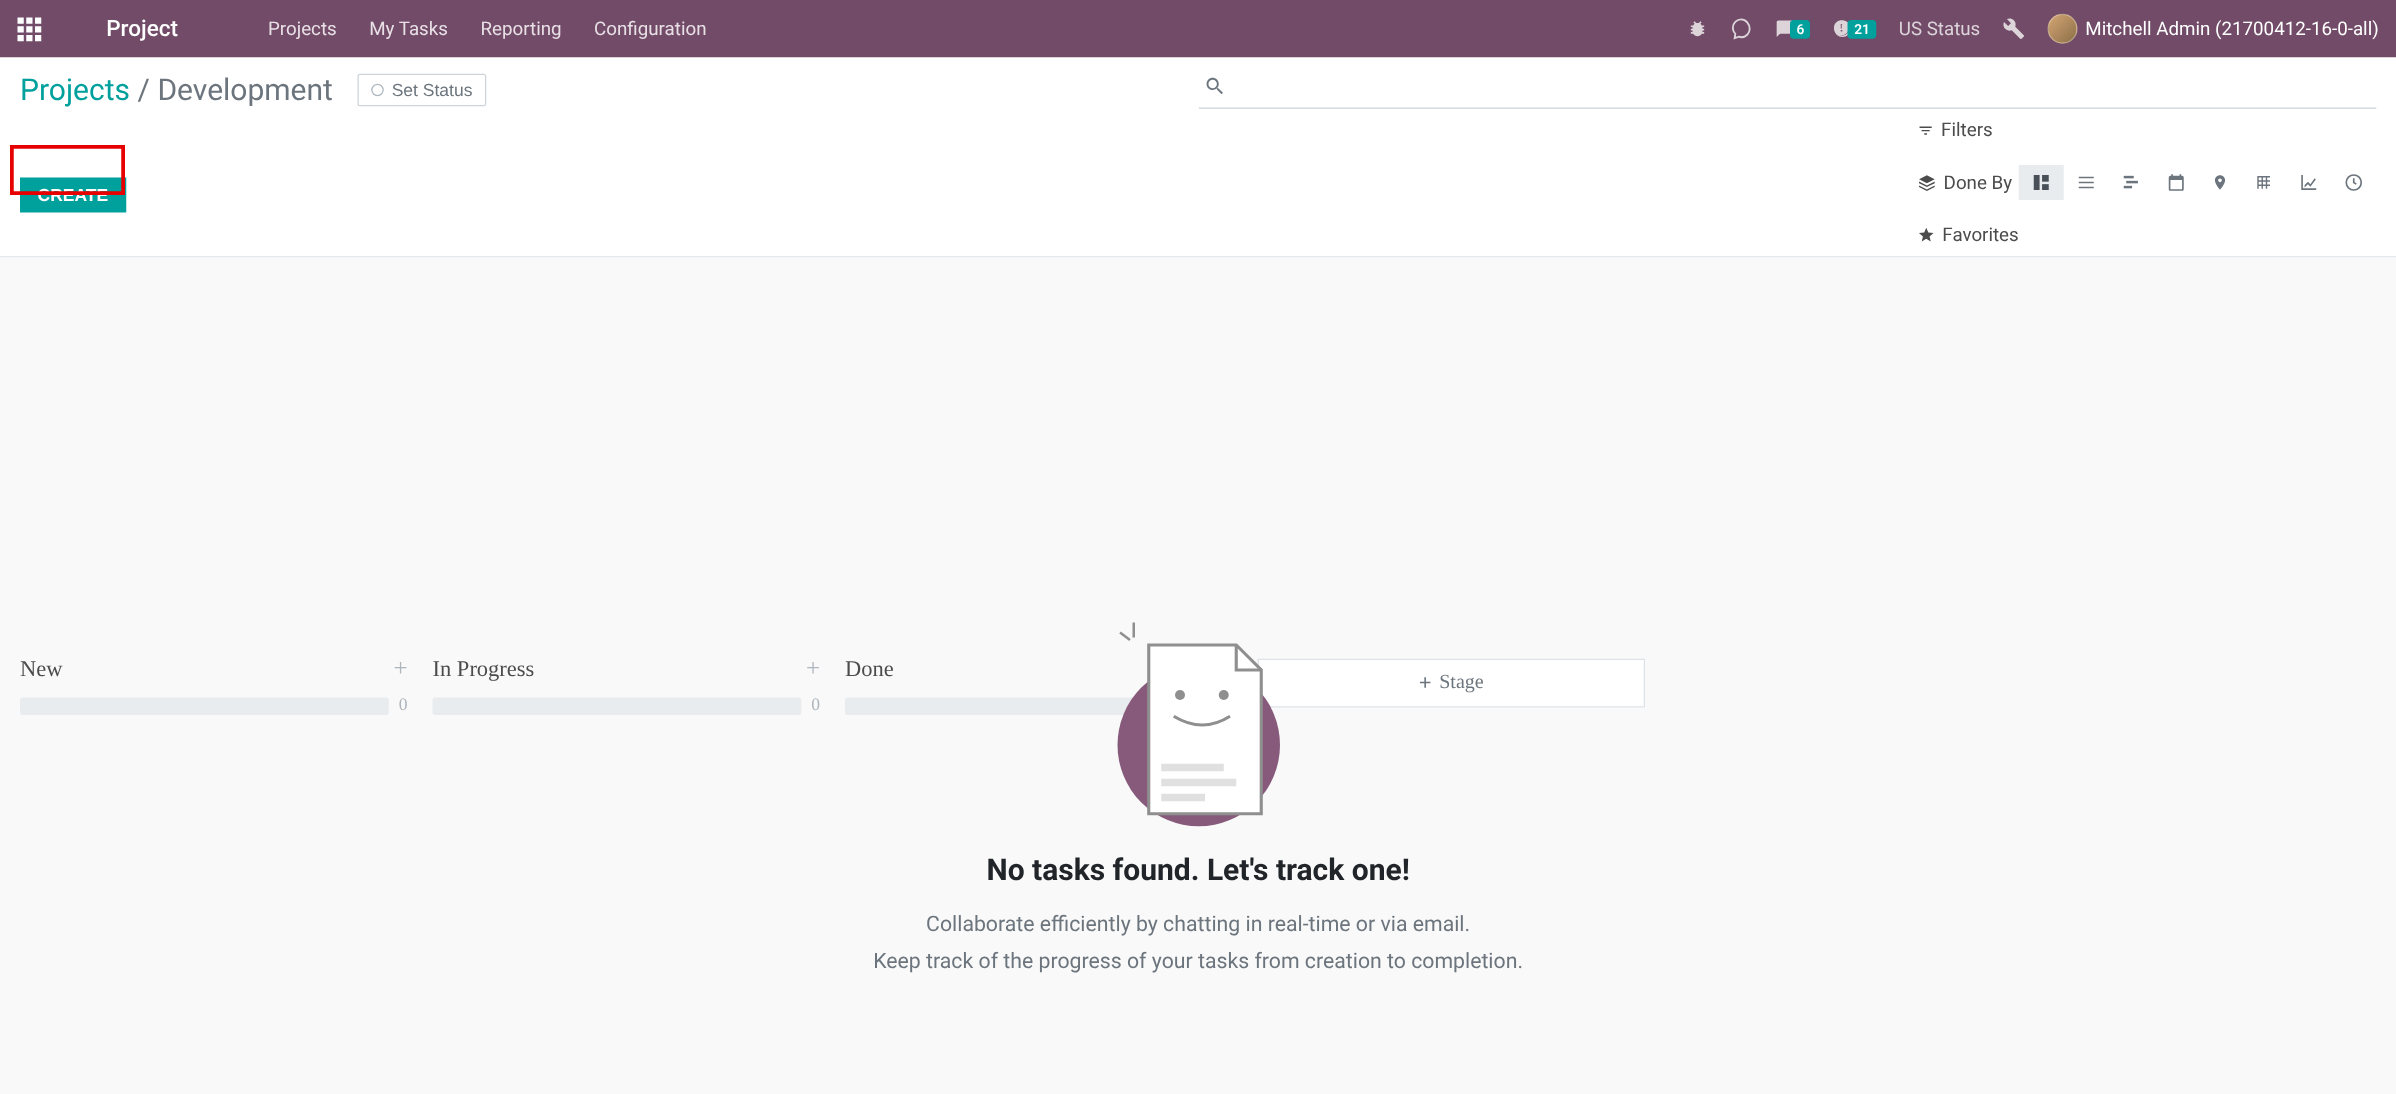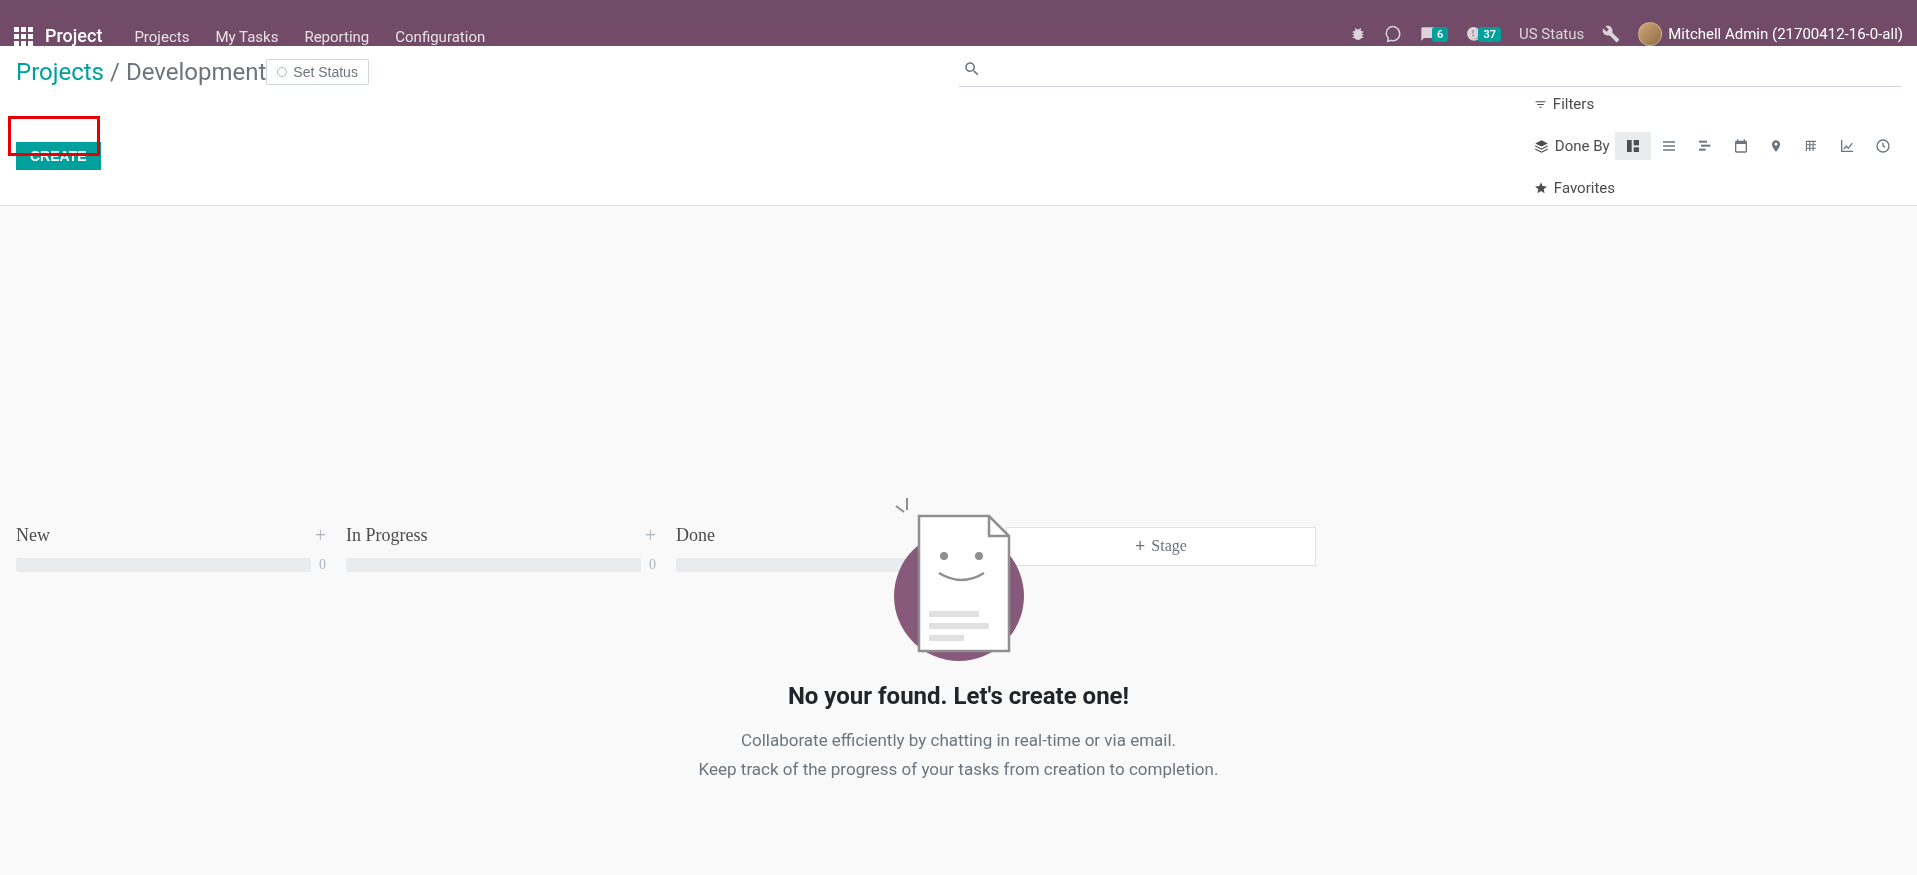--- a/index.html
+++ b/index.html
@@ -3,24 +3,25 @@
 <meta charset="utf-8">
 <style>
 * { box-sizing: border-box; margin: 0; padding: 0; }
 body { font-family: -apple-system, BlinkMacSystemFont, "Segoe UI", Roboto, "Helvetica Neue", Arial, sans-serif; background: #fff; color: #4c4c4c; }
 
 
 .navbar {
   background: #714B67;
   height: 46px;
   display: flex;
-  align-items: flex-end;
+  align-items: center;
   padding: 0 14px;
   color: #fff;
   font-size: 15px;
+  gap: 40px;
 }
 .navbar .apps-grid { display: grid; grid-template-columns: repeat(3, 5px); grid-template-rows: repeat(3, 5px); gap: 2px; margin-right: 12px; cursor: pointer; }
 .navbar .apps-grid span { background: #fff; width: 5px; height: 5px; }
 .navbar .brand { font-size: 18px; font-weight: 500; margin-right: 32px; }
 .navbar .nav-menu { display: flex; gap: 26px; }
 .navbar .nav-menu a { color: #e9e0e6; text-decoration: none; cursor: pointer; }
 .navbar .spacer { flex: 1; }
 .navbar .right { display: flex; align-items: center; gap: 18px; }
 .navbar .right .icon-btn { cursor: pointer; display: flex; align-items: center; color: #ddd4da; }
 .navbar .right svg { fill: #ddd4da; }
@@ -33,21 +34,21 @@
   background: #fff;
   border-bottom: 1px solid #dee2e6;
   padding: 10px 16px 8px 16px;
 }
 .cp-top { display: flex; align-items: center; }
 .cp-top .left { display: flex; align-items: center; flex: 1; }
 .breadcrumb { font-size: 24px; display: flex; align-items: center; gap: 6px; }
 .breadcrumb .link { color: #00A09D; cursor: pointer; }
 .breadcrumb .sep { color: #6c757d; }
 .breadcrumb .current { color: #6c757d; }
-.status-btn { border: 1px solid #ced4da; background: #fff; padding: 4px 10px; font-size: 14px; color: #6c757d; cursor: pointer; display: flex; align-items: center; gap: 6px; border-radius: 2px;}
+.status-btn { margin-left: 20px; border: 1px solid #ced4da; background: #fff; padding: 4px 10px; font-size: 14px; color: #6c757d; cursor: pointer; display: flex; align-items: center; gap: 6px; border-radius: 2px;}
 .status-btn .circ { width: 10px; height: 10px; border: 1.5px solid #adb5bd; border-radius: 50%; }
 
 .cp-top .right { flex: 1; padding-left: 0; }
 .search-wrap { display: flex; align-items: center; border-bottom: 1px solid #ced4da; padding: 4px 0; }
 .search-wrap input { flex: 1; border: none; outline: none; font-size: 15px; color: #495057; background: transparent;}
 .search-wrap input::placeholder { color: #adb5bd; }
 .search-wrap .search-icon { color: #6c757d; cursor: pointer; padding: 0 4px; }
 
 .cp-bottom { display: flex; align-items: center; margin-top: 8px; }
 .cp-bottom .left { flex: 1; position: relative; }
@@ -124,21 +125,21 @@
           <path d="M20 2H4c-1.1 0-2 .9-2 2v18l4-4h14c1.1 0 2-.9 2-2V4c0-1.1-.9-2-2-2z"></path>
         </svg>
       <span class="badge">6</span>
     </div>
     <div class="icon-btn">
       <svg width="16" height="16" viewBox="0 0 24 24">
           <path d="M12 2C6.48 2 2 6.48 2 12s4.48 10 10 10 10-4.48 10-10S17.52 2 12 2zm1 15h-2v-2h2v2zm0-4h-2V7h2v6z" transform="scale(0.9)"></path>
           <circle cx="12" cy="12" r="9" fill="none" stroke="#ddd4da" stroke-width="2"></circle>
           <path d="M12 7v5l3 2" stroke="#ddd4da" stroke-width="2" fill="none"></path>
         </svg>
-      <span class="badge">37</span>
+      <span class="badge">21</span>
     </div>
     <div class="icon-btn">
       <span>US Status</span>
     </div>
     <div class="icon-btn">
       <svg width="18" height="18" viewBox="0 0 24 24">
           <path d="M22.7 19l-9.1-9.1c.9-2.3.4-5-1.5-6.9-2-2-5-2.4-7.4-1.3L9 6 6 9 1.6 4.7C.5 7.1.9 10.1 2.9 12.1c1.9 1.9 4.6 2.4 6.9 1.5l9.1 9.1c.4.4 1 .4 1.4 0l2.3-2.3c.5-.4.5-1.1.1-1.4z"></path>
         </svg>
     </div>
     <div class="user-area">
@@ -295,19 +296,19 @@
       <path d="M5 5 L75 5 L95 25 L95 140 L5 140 Z" fill="#fff" stroke="#8f8f8f" stroke-width="2.5"></path>
       <path d="M75 5 L75 25 L95 25" fill="none" stroke="#8f8f8f" stroke-width="2.5"></path>
       <circle cx="30" cy="45" r="4" fill="#8f8f8f"></circle>
       <circle cx="65" cy="45" r="4" fill="#8f8f8f"></circle>
       <path d="M25 62 Q48 76 70 62" fill="none" stroke="#8f8f8f" stroke-width="2.5"></path>
       <rect x="15" y="100" width="50" height="6" fill="#e0e0e0"></rect>
       <rect x="15" y="112" width="60" height="6" fill="#e0e0e0"></rect>
       <rect x="15" y="124" width="35" height="6" fill="#e0e0e0"></rect>
     </svg>
   </div>
-  <div class="empty-title">No your found. Let's create one!</div>
+  <div class="empty-title">No tasks found. Let's track one!</div>
   <div class="empty-desc">
     <div>Collaborate efficiently by chatting in real-time or via email.</div>
     <div>Keep track of the progress of your tasks from creation to completion.</div>
   </div>
 </div>
 </div>
 
 </body></html>

